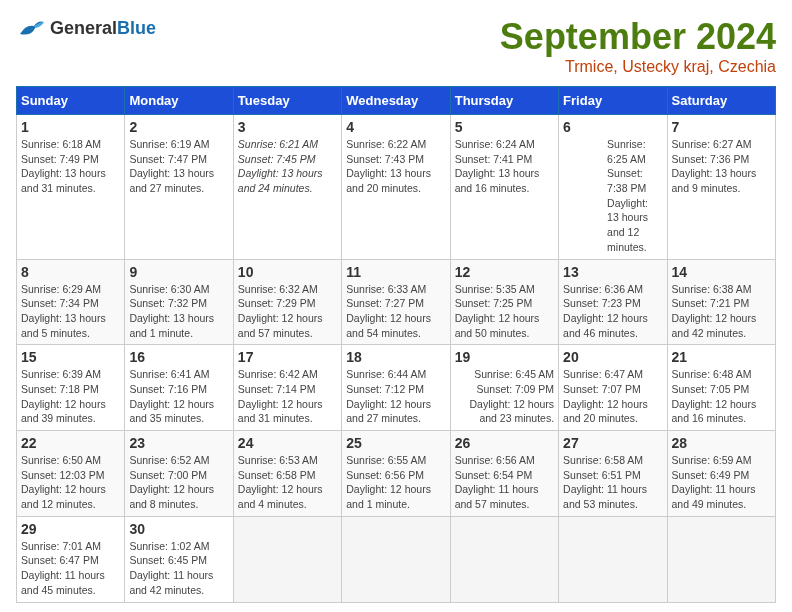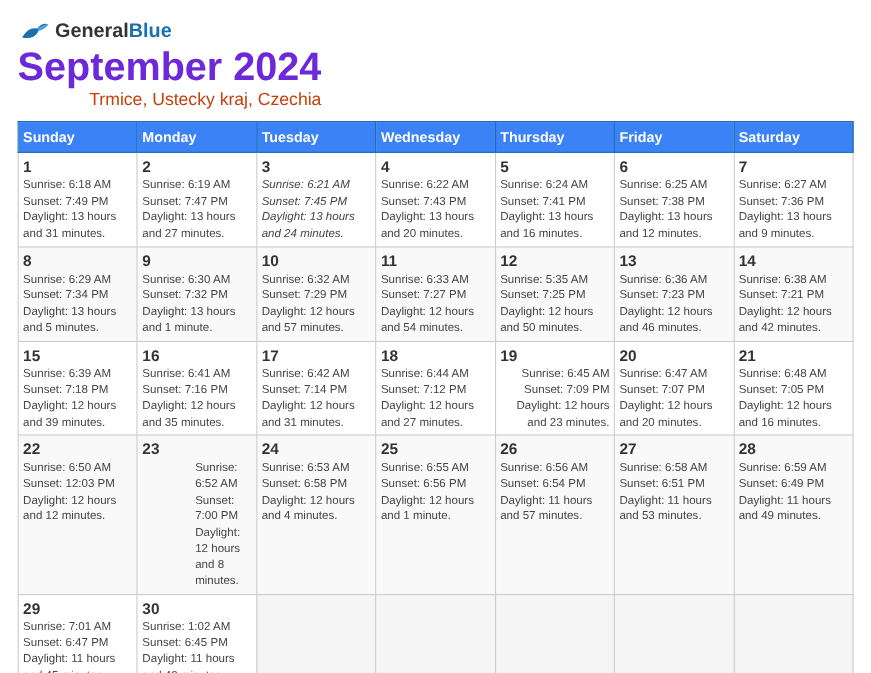--- a/index.html
+++ b/index.html
@@ -8,52 +8,51 @@
       background: #fff;
       width: 792px;
       min-height: 612px;
       padding: 16px;
     }
     .header-area {
       display: flex;
       justify-content: space-between;
       align-items: flex-start;
       margin-bottom: 10px;
-      flex-direction: column;
     }
     .logo {
       display: flex;
       align-items: center;
       gap: 4px;
     }
     .logo-text-general { font-size: 18px; font-weight: bold; color: #333; }
     .logo-text-blue { font-size: 18px; font-weight: bold; color: #1a6faf; }
     .logo-bird {
       width: 30px;
       height: 24px;
     }
     .title-area {
       text-align: right;
     }
     .month-title {
       font-size: 36px;
       font-weight: bold;
-      color: #6d28d9;
+      color: #4d7c0f;
     }
     .location {
       font-size: 16px;
       color: #c2410c;
     }
     table {
       width: 100%;
       border-collapse: collapse;
       font-size: 11px;
     }
     thead tr th {
-      background-color: #3b82f6;
+      background-color: #1d4ed8;
       color: #fff;
       padding: 6px 4px;
       text-align: left;
       font-size: 13px;
       font-weight: bold;
       border: 1px solid #1a6faf;
     }
     tbody tr td {
       border: 1px solid #ccc;
       vertical-align: top;
@@ -144,21 +143,21 @@
         </td>
         <td>
           <span class="day-num">5</span>
           <div class="day-info" style="white-space: pre-line;">Sunrise: 6:24 AM
 Sunset: 7:41 PM
 Daylight: 13 hours
 and 16 minutes.</div>
         </td>
         <td>
           <span class="day-num">6</span>
-          <div class="day-info" style="white-space: pre-line;">Sunrise: 6:25 AM
+          <div class="day-info" style="white-space: pre-line; margin-left: 44px;">Sunrise: 6:25 AM
 Sunset: 7:38 PM
 Daylight: 13 hours
 and 12 minutes.</div>
         </td>
         <td>
           <span class="day-num">7</span>
           <div class="day-info" style="white-space: pre-line;">Sunrise: 6:27 AM
 Sunset: 7:36 PM
 Daylight: 13 hours
 and 9 minutes.</div>
@@ -269,21 +268,21 @@
       <tr>
         <td>
           <span class="day-num">22</span>
           <div class="day-info" style="white-space: pre-line;">Sunrise: 6:50 AM
 Sunset: 12:03 PM
 Daylight: 12 hours
 and 12 minutes.</div>
         </td>
         <td>
           <span class="day-num">23</span>
-          <div class="day-info" style="white-space: pre-line; margin-left: 48px;">Sunrise: 6:52 AM
+          <div class="day-info" style="white-space: pre-line;">Sunrise: 6:52 AM
 Sunset: 7:00 PM
 Daylight: 12 hours
 and 8 minutes.</div>
         </td>
         <td>
           <span class="day-num">24</span>
           <div class="day-info" style="white-space: pre-line;">Sunrise: 6:53 AM
 Sunset: 6:58 PM
 Daylight: 12 hours
 and 4 minutes.</div>

